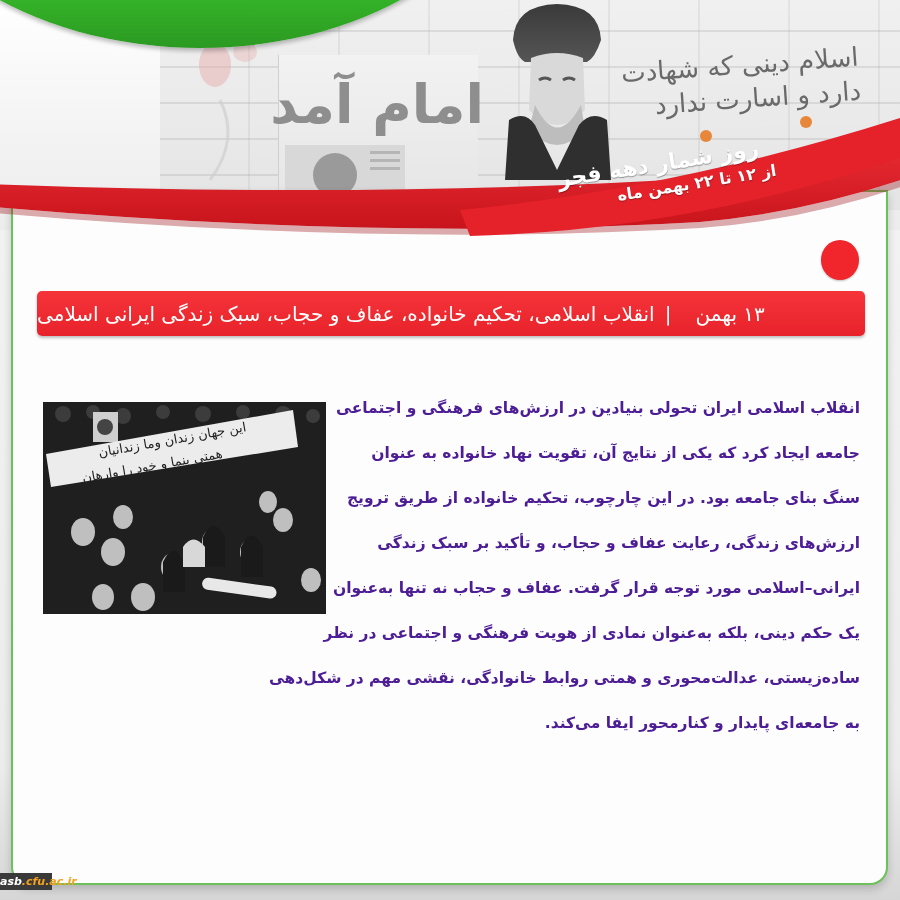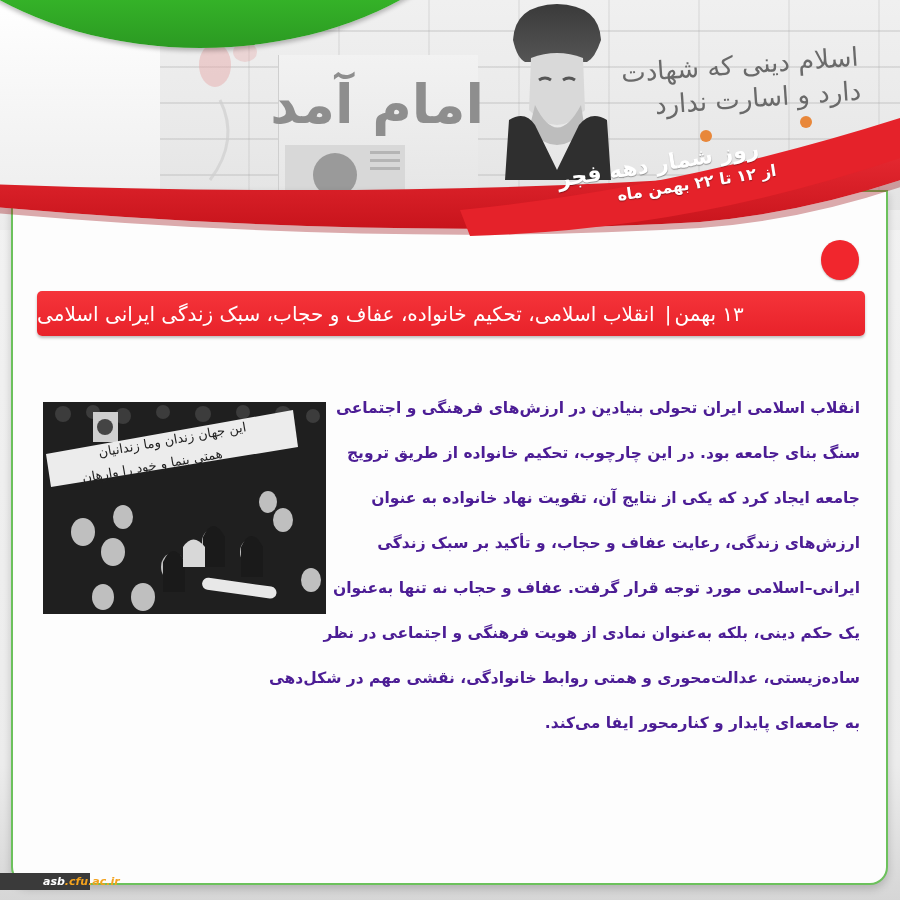--- a/index.html
+++ b/index.html
@@ -85,44 +85,44 @@
   }
   .title-bar {
     position: absolute; left: 37px; top: 291px; width: 828px; height: 45px;
     background: linear-gradient(180deg, #f5343a 0%, #e8222a 100%);
     border-radius: 5px;
     box-shadow: 0 2px 3px rgba(0,0,0,0.25);
     display: flex; align-items: center; justify-content: flex-end;
     padding-right: 14px; direction: rtl;
   }
   .title-bar span { color: #ffffff; font-weight: normal; font-size: 20px; white-space: nowrap; }
-  .title-date { margin-left: 3px; }
+  .title-date { margin-left: 24px; }
   .title-sep { margin-left: 10px; font-weight: normal !important; }
 
   
   .photo {
     position: absolute; left: 43px; top: 402px; width: 283px; height: 212px;
     overflow: hidden; background: #2a2a2a;
   }
 
   
   .body-text {
     position: absolute; left: 290px; top: 390px; width: 570px;
     direction: rtl; text-align: right;
   }
   .body-line {
     display: block; height: 45px; line-height: 36px;
     font-size: 15.5px; font-weight: bold; color: #4c1d95; white-space: nowrap;
   }
 
   
   .watermark {
-    position: absolute; left: 0; top: 873px; width: 90px; height: 17px;
+    position: absolute; left: 0; top: 873px; width: 52px; height: 17px;
     background: #3a3a3a; color: #f3a21d; font-size: 11px; font-weight: bold;
-    font-style: italic; line-height: 17px; text-align: center; padding-left: 43px;
+    font-style: italic; line-height: 17px; text-align: center;
   }
   .watermark .w1 { color: #ffffff; }
 </style>
 </head>
 <body>
 
 <div class="canvas">
 
   <div class="header-bg">
     <div class="wall"></div>
@@ -237,22 +237,22 @@
           <path d="M160 135 q10 -22 22 0 v30 h-22z"></path>
         <path d="M198 145 q10 -22 22 0 v30 h-22z"></path>
       </g>
       <path d="M140 145 q10 -15 22 0 l0 20 h-22z" fill="#d8d8d8"></path>
       <rect x="160" y="175" width="75" height="12" rx="6" fill="#e8e8e8" transform="rotate(8 160 175)"></rect>
     </svg>
   </div>
 
   <div class="body-text">
     <span class="body-line">انقلاب اسلامی ایران تحولی بنیادین در ارزش‌های فرهنگی و اجتماعی</span>
+    <span class="body-line">جامعه ایجاد کرد که یکی از نتایج آن، تقویت نهاد خانواده به عنوان</span>
     <span class="body-line">سنگ بنای جامعه بود. در این چارچوب، تحکیم خانواده از طریق ترویج</span>
-    <span class="body-line">جامعه ایجاد کرد که یکی از نتایج آن، تقویت نهاد خانواده به عنوان</span>
     <span class="body-line">ارزش‌های زندگی، رعایت عفاف و حجاب، و تأکید بر سبک زندگی</span>
     <span class="body-line">ایرانی–اسلامی مورد توجه قرار گرفت. عفاف و حجاب نه تنها به‌عنوان</span>
     <span class="body-line">یک حکم دینی، بلکه به‌عنوان نمادی از هویت فرهنگی و اجتماعی در نظر</span>
     <span class="body-line">ساده‌زیستی، عدالت‌محوری و همتی روابط خانوادگی، نقشی مهم در شکل‌دهی</span>
     <span class="body-line">به جامعه‌ای پایدار و کنار‌محور ایفا می‌کند.</span>
   </div>
 
   <div class="watermark"><span class="w1">asb</span><span>.cfu.ac.ir</span></div>
 </div>
 

